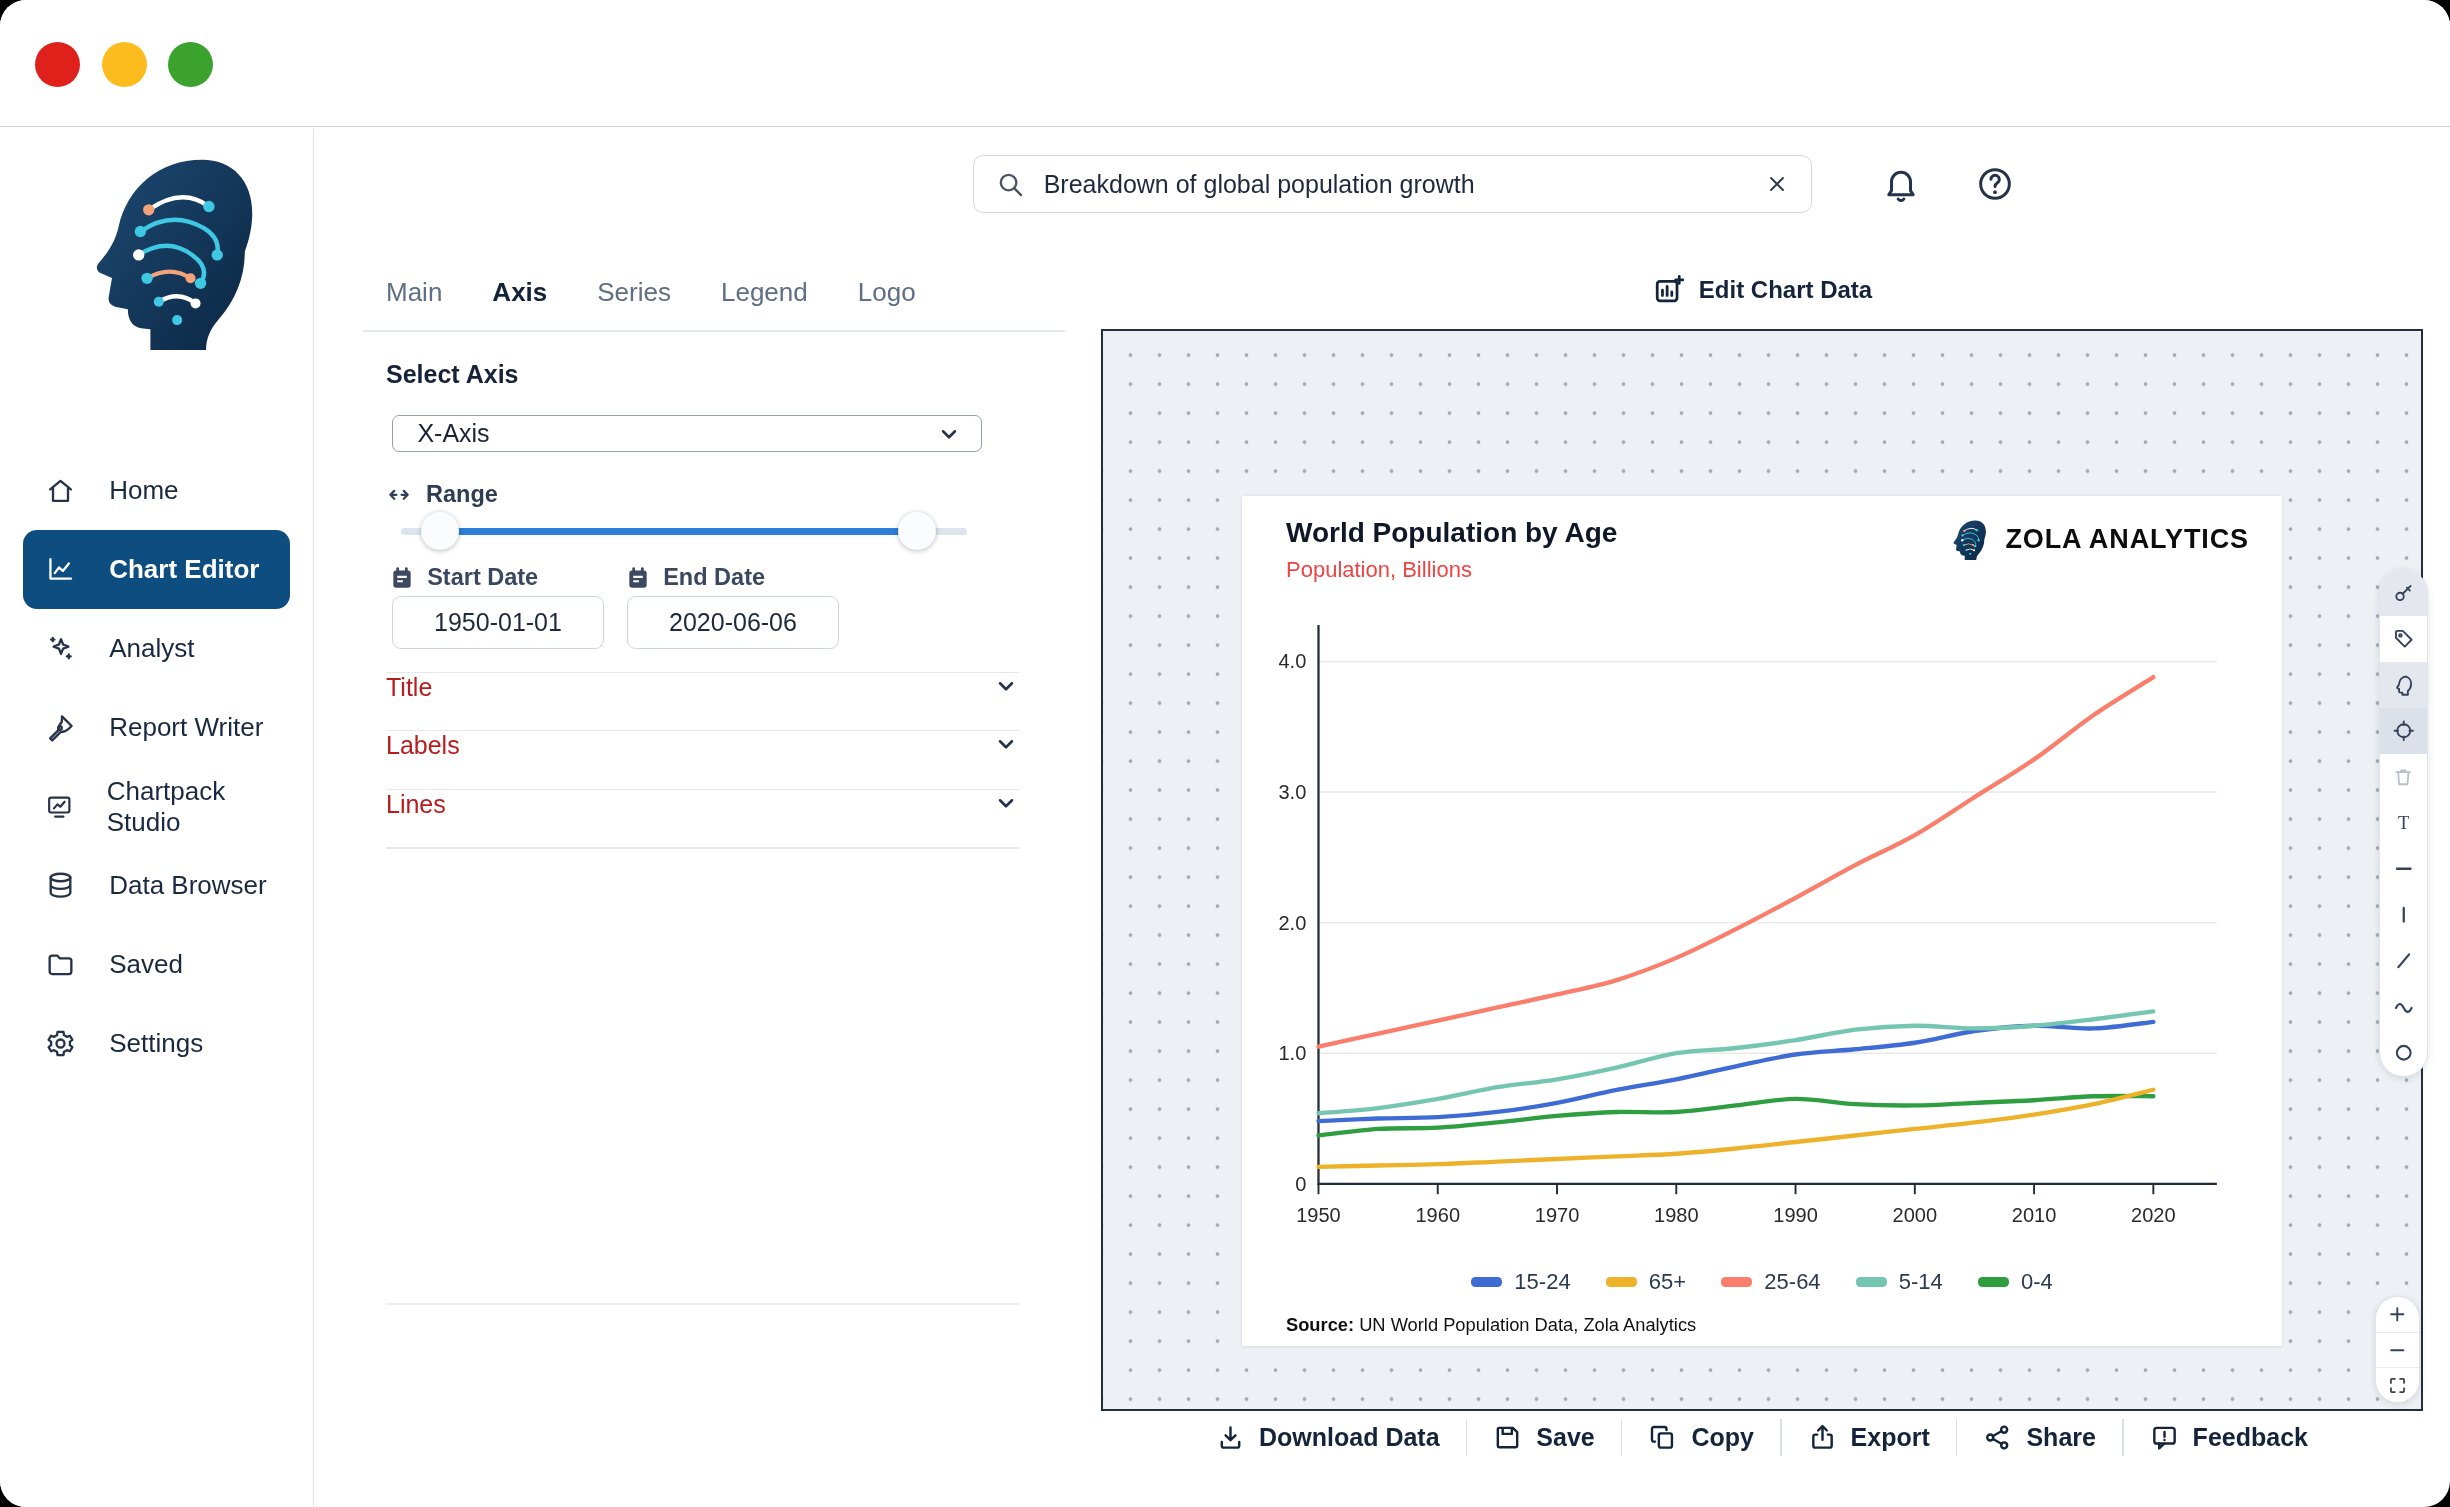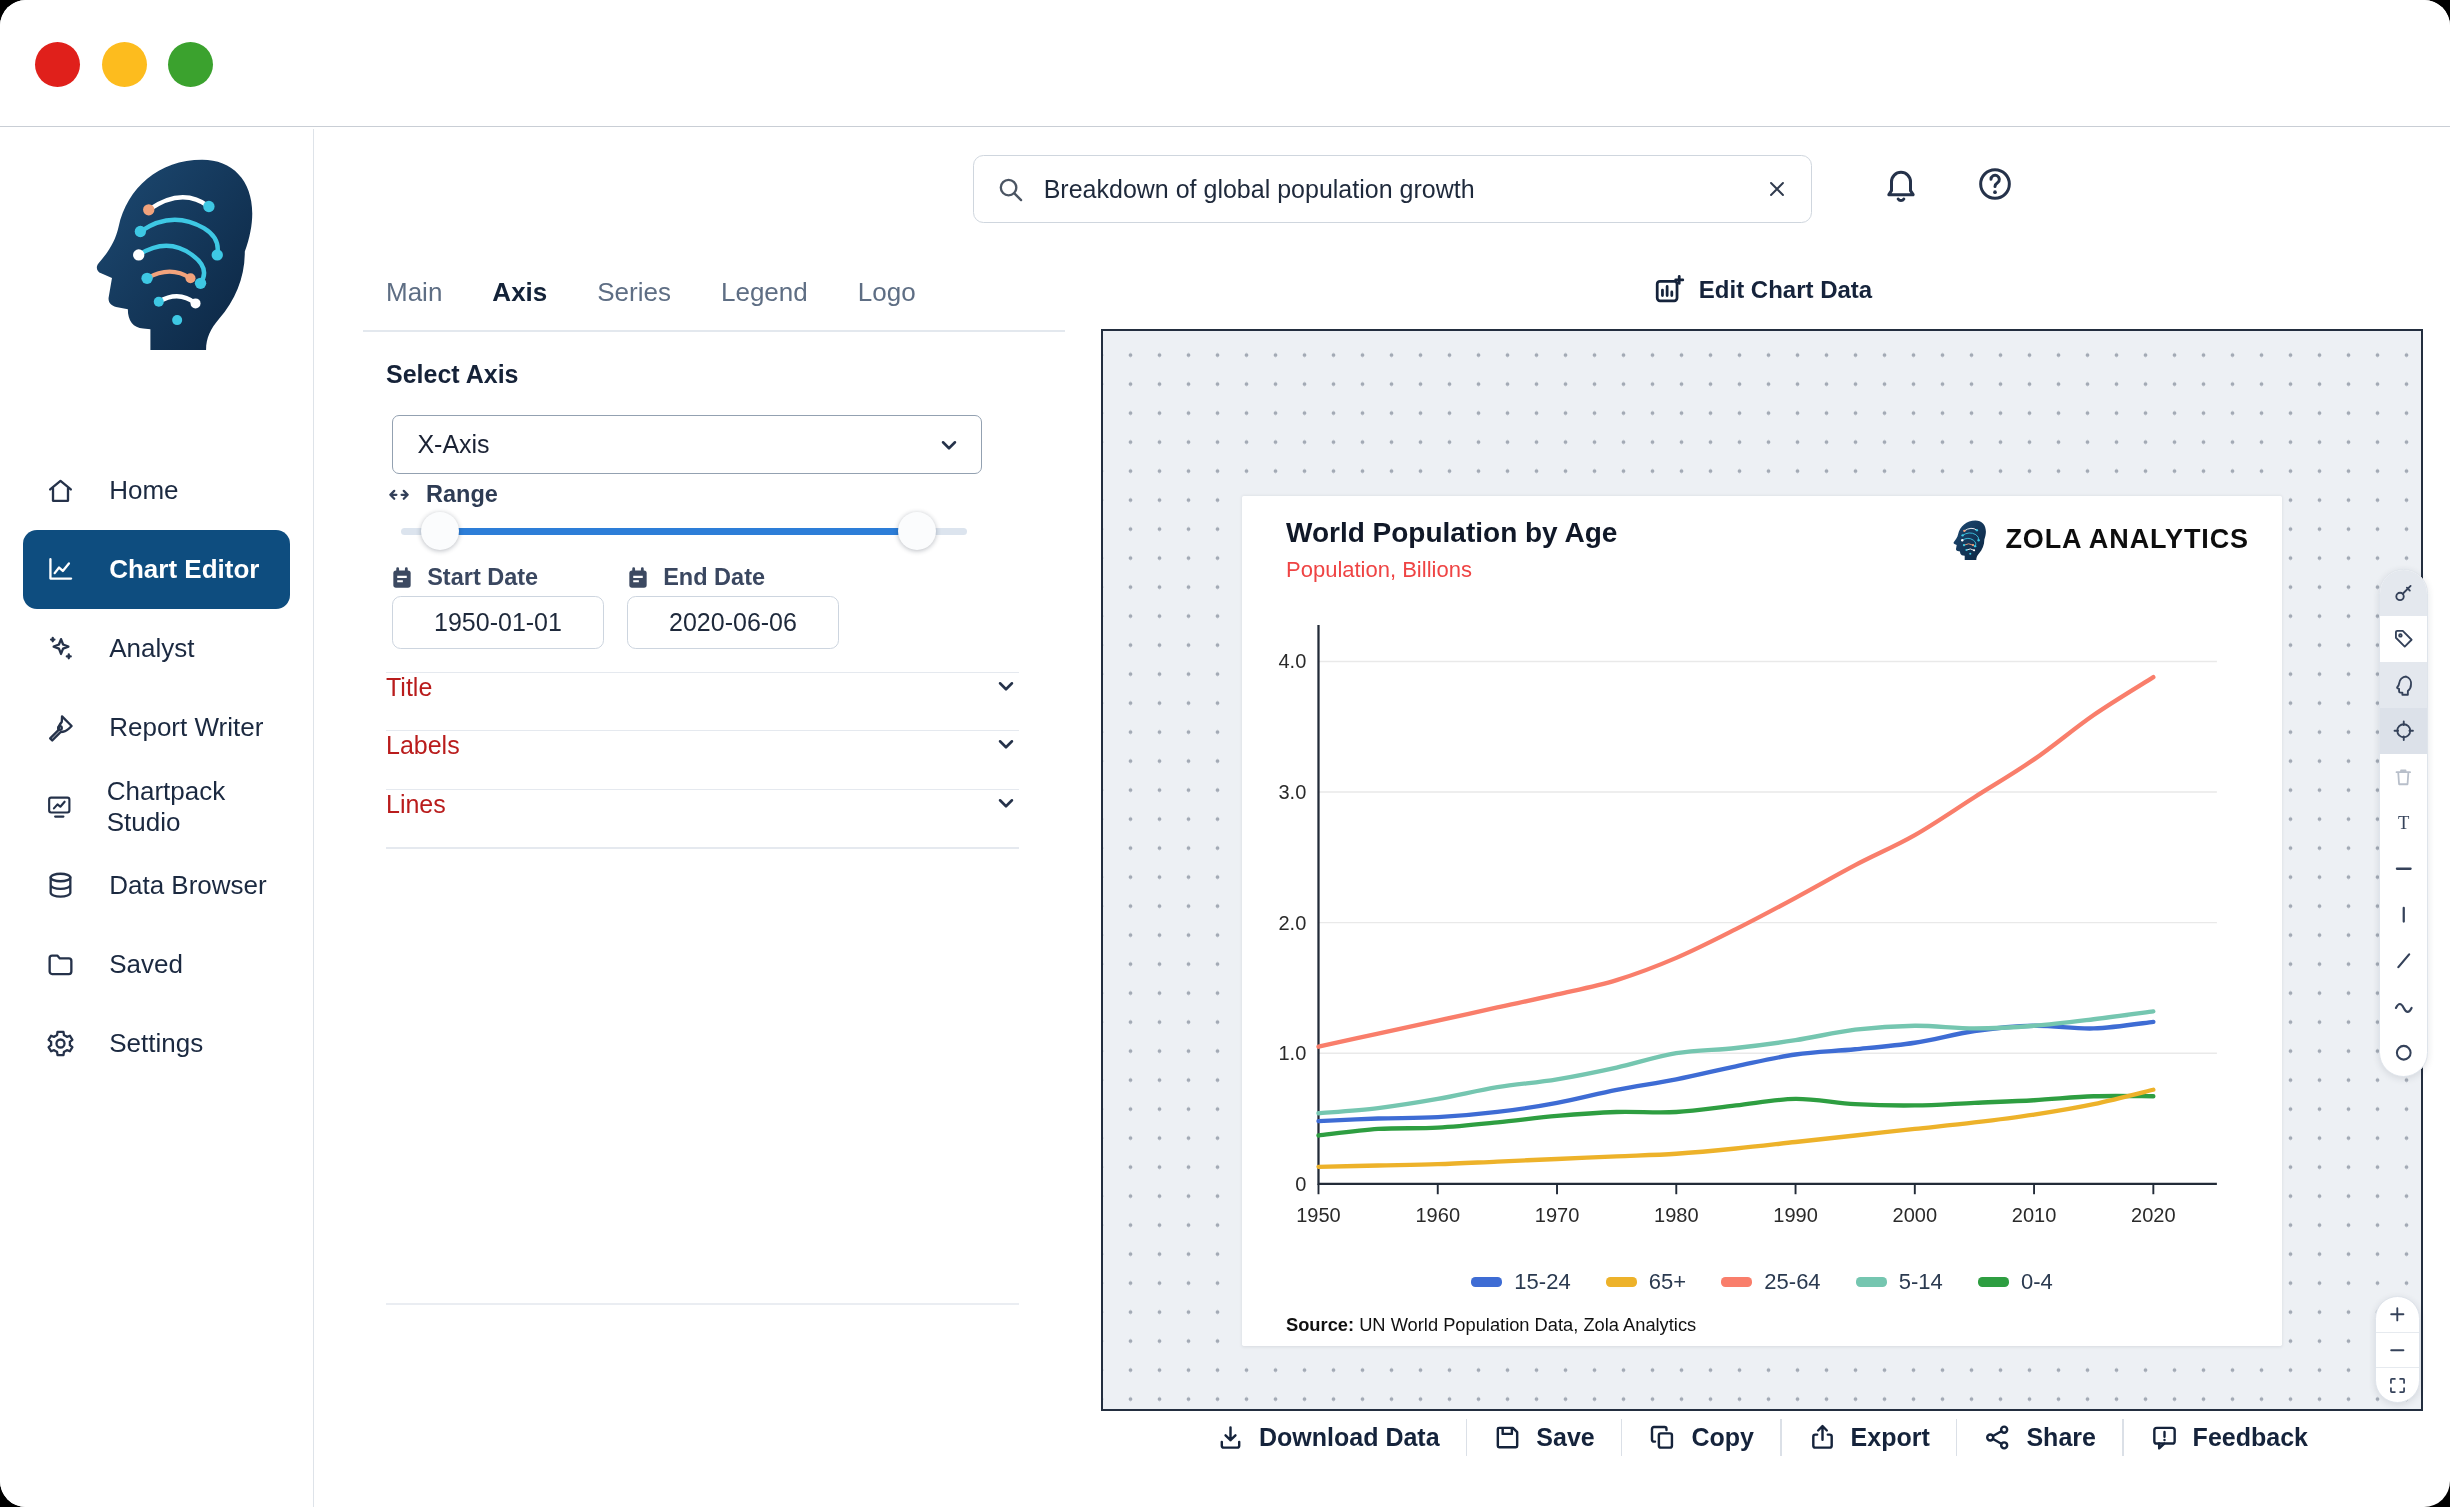--- a/index.html
+++ b/index.html
@@ -16,32 +16,32 @@
   
   .sidebar{position:absolute;top:129px;left:0;width:314px;bottom:0;background:#fff;border-right:1.7px solid #dee3e9;z-index:5;}
   .logo{position:absolute;top:24.4px;left:80px;}
   .nav{position:absolute;top:322px;left:0;right:0;}
   .navitem{margin:0 22.6px;height:79px;display:flex;align-items:center;gap:33px;padding-left:22.6px;
     border-radius:14px;font-size:26px;font-weight:500;color:#1b2940;cursor:pointer;}
   .navitem.active{background:#0e4d7f;color:#fff;font-weight:700;}
   .navitem.active .ic{stroke:#ffffff;}
 
   
-  .search{position:absolute;left:973px;top:155px;width:839px;height:68px;border:1.7px solid #cfd6de;border-radius:10.4px;
+  .search{position:absolute;left:973px;top:155px;width:839px;height:58px;border:1.7px solid #cfd6de;border-radius:10.4px;
     display:flex;align-items:center;padding:0 21px;gap:15.7px;background:#fff;}
   .search input{flex:1;border:none;outline:none;font-size:25px;color:#1e293b;font-family:inherit;background:transparent;}
   .hbtn{position:absolute;top:164px;width:40px;height:40px;}
 
   
   .tabs{position:absolute;left:386px;top:277px;display:flex;gap:50px;font-size:26px;color:#5e6e84;}
   .tab{cursor:pointer;}
   .tab.active{color:#132238;font-weight:700;}
   .tabs-underline{position:absolute;left:363px;top:330px;width:702px;height:1.7px;background:#e3e8ee;}
   .panel-label{position:absolute;left:386px;font-size:25px;font-weight:700;color:#152238;}
-  .select{position:absolute;left:392px;top:415px;width:590px;height:59px;border:1.7px solid #93a1b1;border-radius:7px;
+  .select{position:absolute;left:392px;top:415px;width:590px;height:37px;border:1.7px solid #93a1b1;border-radius:7px;
     display:flex;align-items:center;justify-content:space-between;padding:0 19px 0 24.4px;font-size:25px;color:#1a2234;background:#fff;cursor:pointer;}
   .rangerow{position:absolute;left:386px;top:481px;display:flex;align-items:center;gap:14px;font-size:23.5px;font-weight:700;color:#2e3c54;}
   .slider{position:absolute;left:401px;top:511px;width:566px;height:40px;}
   .slider .track{position:absolute;left:0;right:0;top:16.5px;height:7px;border-radius:3.5px;background:#dce4ee;}
   .slider .fill{position:absolute;top:16.5px;height:7px;border-radius:3.5px;background:#2d7ed8;}
   .handle{position:absolute;top:0.9px;width:38px;height:38px;border-radius:50%;background:#fbfcfd;
     box-shadow:0 0.9px 5.2px rgba(20,30,50,.30);cursor:grab;}
   .datelabel{position:absolute;top:564px;display:flex;align-items:center;gap:12.2px;font-size:23.5px;font-weight:700;color:#3a4760;}
   .dateinput{position:absolute;top:596px;width:212px;height:53px;border:1.7px solid #cdd5df;border-radius:8.7px;background:#fff;}
   .dateinput input{width:100%;height:100%;border:none;outline:none;text-align:center;font-size:25px;color:#1e293b;font-family:inherit;background:transparent;}

